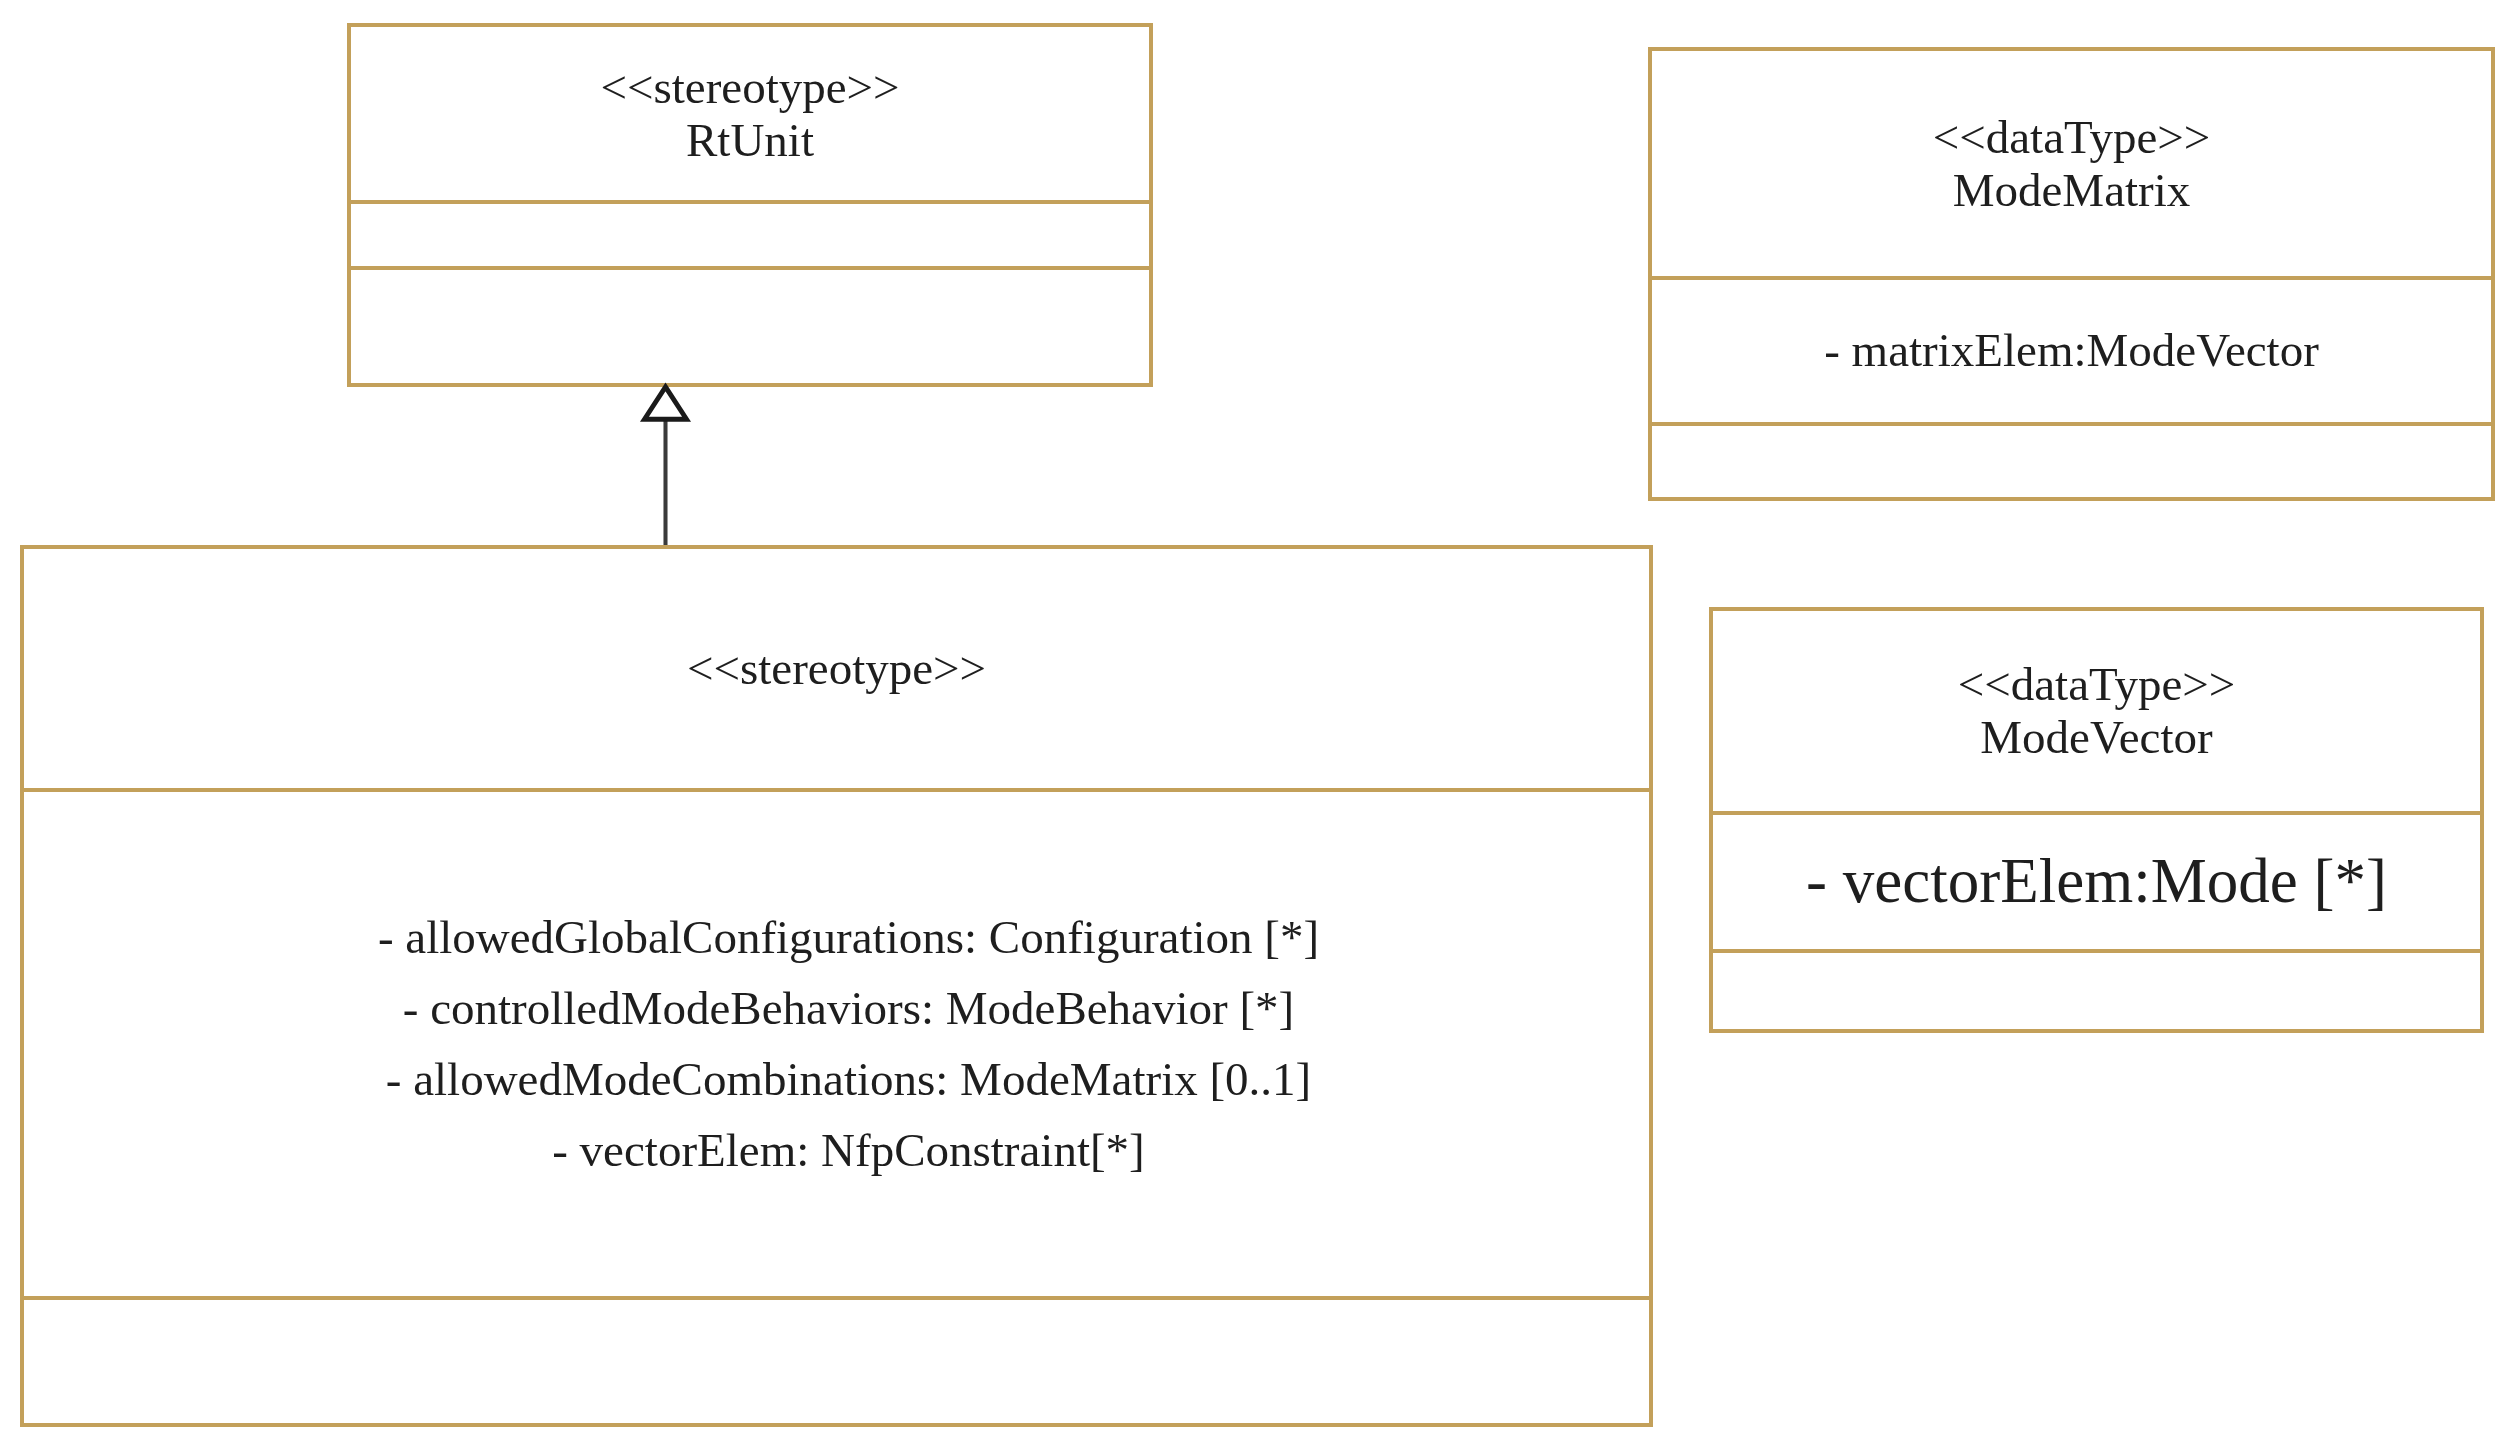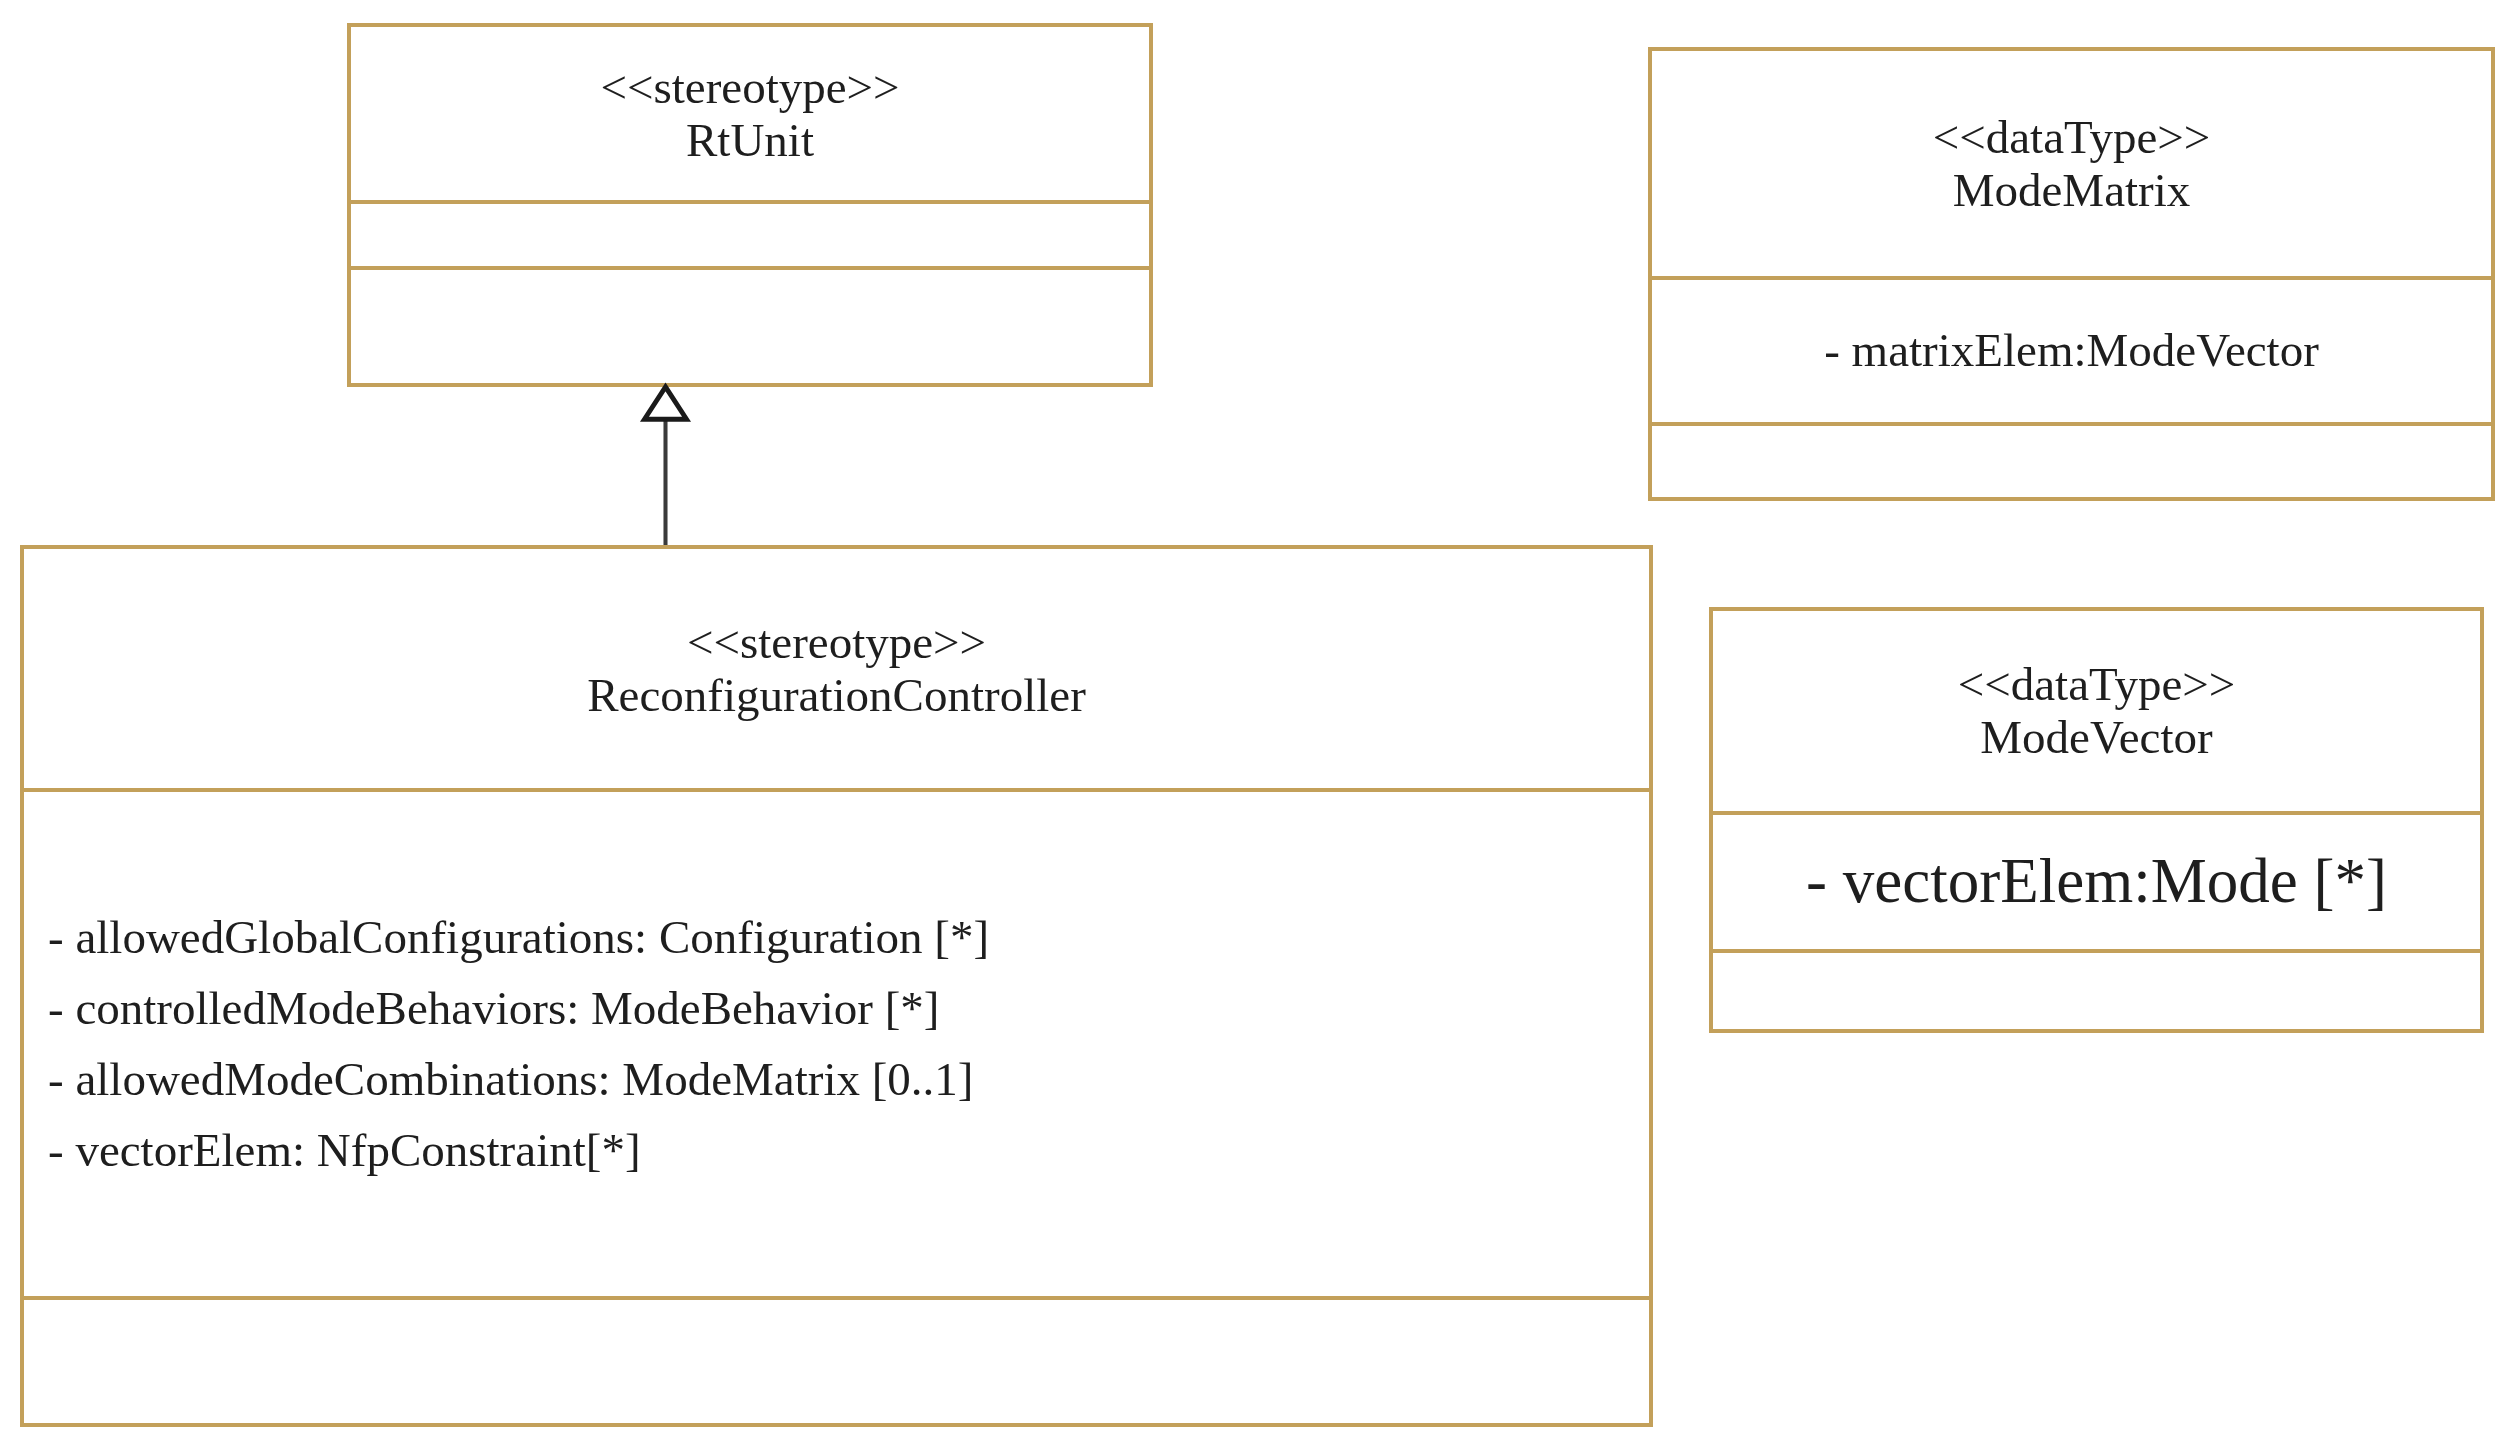--- a/index.html
+++ b/index.html
@@ -59,20 +59,21 @@
 
   
   .attrs {
     display: flex;
     flex-direction: column;
     justify-content: center;
   }
   .attr-line {
     white-space: nowrap;
     line-height: 1.30;
+    text-align: center;
   }
   .attrs.center {
     align-items: center;
   }
   .empty-compartment { }
 
   
   #box-rtunit {
     left: 347px;  top: 23px;
     width: 806px; height: 364px;
@@ -131,21 +132,20 @@
   </div>
 
   <svg id="generalization" viewBox="0 0 80 210">
     <line x1="40" y1="45" x2="40" y2="208" stroke="#3a3a3a" stroke-width="5"></line>
     <polygon points="40,6 66,46 14,46" fill="#ffffff" stroke="#1a1a1a" stroke-width="6" stroke-linejoin="miter"></polygon>
   </svg>
 
   <div class="uml-class" id="box-controller">
     <div class="compartment hdr">
       <span class="stereotype">&lt;&lt;stereotype&gt;&gt;</span>
-      <span class="classname">ReconfigurationController</span>
     </div>
     <div class="compartment attrs">
       <div class="attr-line">- allowedGlobalConfigurations: Configuration [*]</div>
       <div class="attr-line">- controlledModeBehaviors: ModeBehavior [*]</div>
       <div class="attr-line">- allowedModeCombinations: ModeMatrix [0..1]</div>
       <div class="attr-line">- vectorElem: NfpConstraint[*]</div>
     </div>
     <div class="compartment sec-b empty-compartment"></div>
   </div>
 

